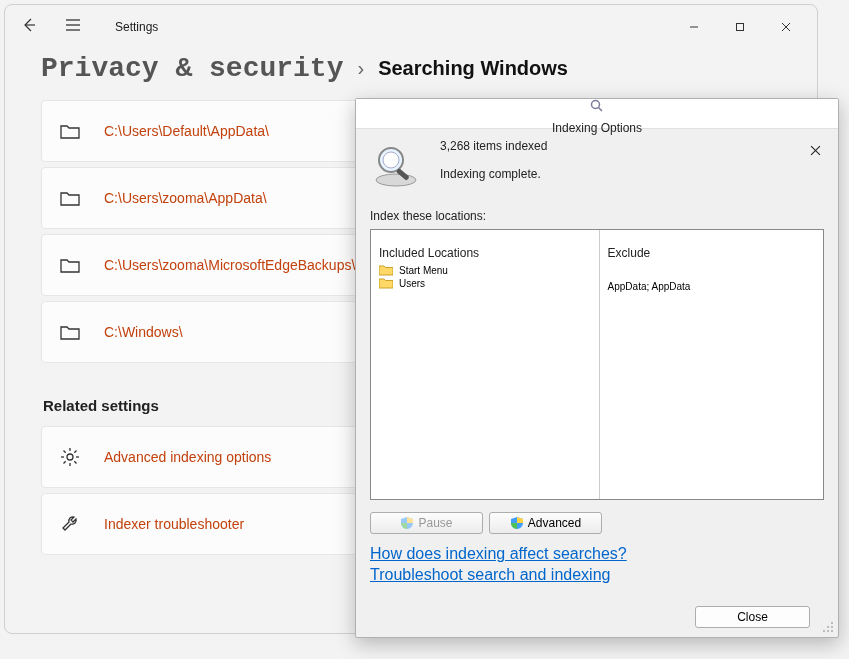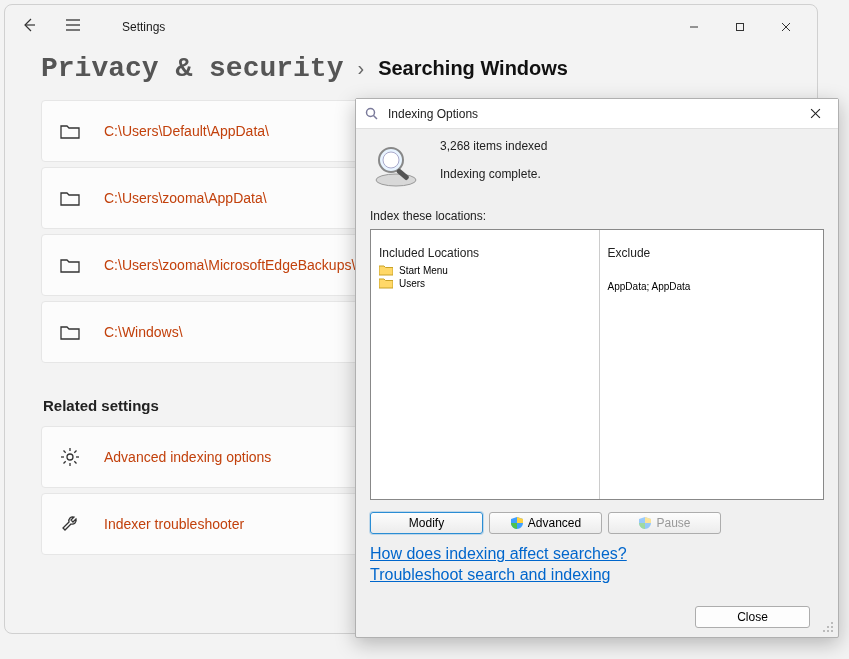--- a/index.html
+++ b/index.html
@@ -23,21 +23,21 @@
   .titlebar {
     display: flex;
     align-items: center;
     height: 44px;
     padding: 0 8px;
   }
   .tb-left { display: flex; align-items: center; gap: 16px; }
   .tb-back { width: 32px; text-align: center; font-size: 16px; color:#333; }
   .tb-menu { width: 24px; text-align: center; color:#333;}
   .tb-menu svg { width:16px; height:14px; }
-  .tb-title { font-size: 12px; color: #1a1a1a; margin-left: 21px; }
+  .tb-title { font-size: 12px; color: #1a1a1a; margin-left: 14px; }
   .tb-right { margin-left: auto; display: flex; }
   .tb-btn { width: 46px; height: 32px; display:flex; align-items:center; justify-content:center; color:#333; }
   .tb-btn svg { width:10px; height:10px; }
   .breadcrumb {
     display:flex; align-items:center;
     padding: 4px 36px 16px 36px;
     gap: 14px;
   }
   .bc-main { font-size: 28px; font-weight: 600; color:#555;font-family:Liberation Mono, monospace; }
   .bc-sep { font-size: 20px; color:#666; }
@@ -70,20 +70,21 @@
     box-shadow: 0 6px 20px rgba(0,0,0,0.25);
     display:flex; flex-direction:column;
   }
   .dlg-title {
     height: 30px;
     background: #fff;
     display:flex; align-items:center;
     padding: 0 8px;
     gap: 8px;
     border-bottom:1px solid #e0e0e0;
+    flex-direction:column;
   }
   .dlg-title .dlg-icon { width:16px; height:16px; display:flex;align-items:center;justify-content:center;}
   .dlg-title .dlg-text { font-size:12px; color:#222; }
   .dlg-title .dlg-close { margin-left:auto; width:30px; text-align:center; font-size:14px; color:#222;}
   .dlg-body { flex:1; padding: 10px 14px 10px 14px; display:flex; flex-direction:column; }
   .status-row { display:flex; gap:18px; align-items:flex-start; margin-bottom:14px;}
   .mag-icon { width:52px; height:52px; display:flex;align-items:center;justify-content:center;}
   .status-text { font-size:12px; color:#222; }
   .status-text div { margin-bottom: 14px; }
   .subhdr { font-size:12px; color:#222; margin-bottom:6px; }
@@ -275,36 +276,35 @@
           <span>Users</span>
         </div>
       </div>
       <div class="loc-col">
         <div class="col-hdr">Exclude</div>
         <div class="loc-item" style="height:16px;"></div>
         <div class="loc-item">AppData; AppData</div>
       </div>
     </div>
     <div class="btn-row">
-      <button class="dlg-btn primary">Modify</button>
+      <button class="dlg-btn disabled">
+        <svg class="shield" viewBox="0 0 14 14" style="opacity:0.5">
+            <path d="M7 1 L13 3 V7 C13 10 10 13 7 13 C4 13 1 10 1 7 V3 Z" fill="#3fa0ff"></path>
+            <path d="M7 1 L13 3 V7 L7 7 Z" fill="#ffd23f"></path>
+            <path d="M7 7 L7 13 C4 13 1 10 1 7 Z" fill="#4fc24f"></path>
+          </svg>
+        <span>Pause</span>
+      </button>
       <button class="dlg-btn">
         <svg class="shield" viewBox="0 0 14 14">
             <path d="M7 1 L13 3 V7 C13 10 10 13 7 13 C4 13 1 10 1 7 V3 Z" fill="#3fa0ff"></path>
             <path d="M7 1 L13 3 V7 L7 7 Z" fill="#ffd23f"></path>
             <path d="M7 7 L7 13 C4 13 1 10 1 7 Z" fill="#4fc24f"></path>
           </svg>
         <span>Advanced</span>
-      </button>
-      <button class="dlg-btn disabled">
-        <svg class="shield" viewBox="0 0 14 14" style="opacity:0.5">
-            <path d="M7 1 L13 3 V7 C13 10 10 13 7 13 C4 13 1 10 1 7 V3 Z" fill="#3fa0ff"></path>
-            <path d="M7 1 L13 3 V7 L7 7 Z" fill="#ffd23f"></path>
-            <path d="M7 7 L7 13 C4 13 1 10 1 7 Z" fill="#4fc24f"></path>
-          </svg>
-        <span>Pause</span>
       </button>
     </div>
     <div class="links">
       <a>How does indexing affect searches?</a>
       <a>Troubleshoot search and indexing</a>
     </div>
   </div>
   <div class="dlg-footer">
     <button class="close-btn">Close</button>
   </div>

